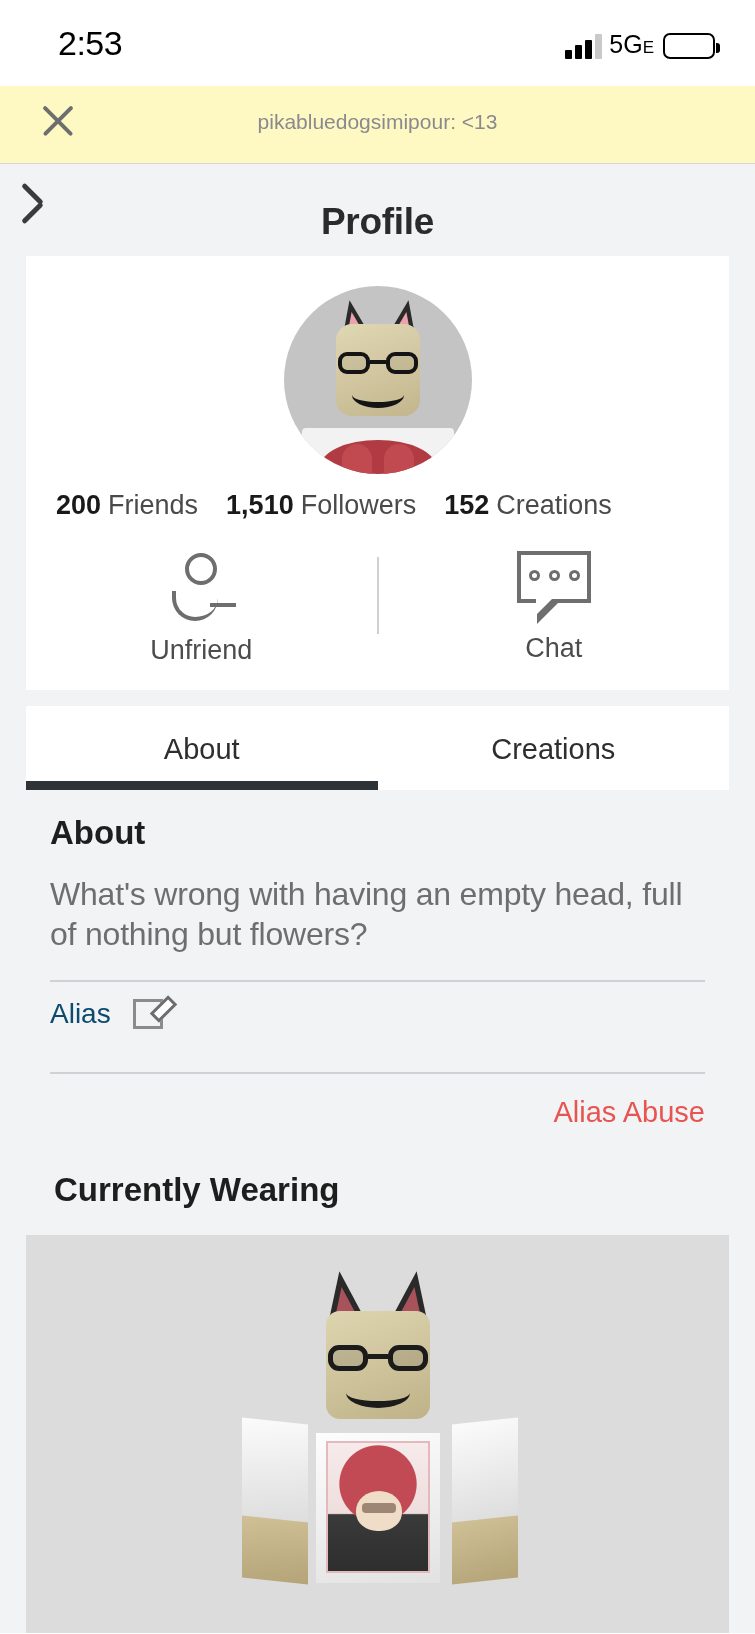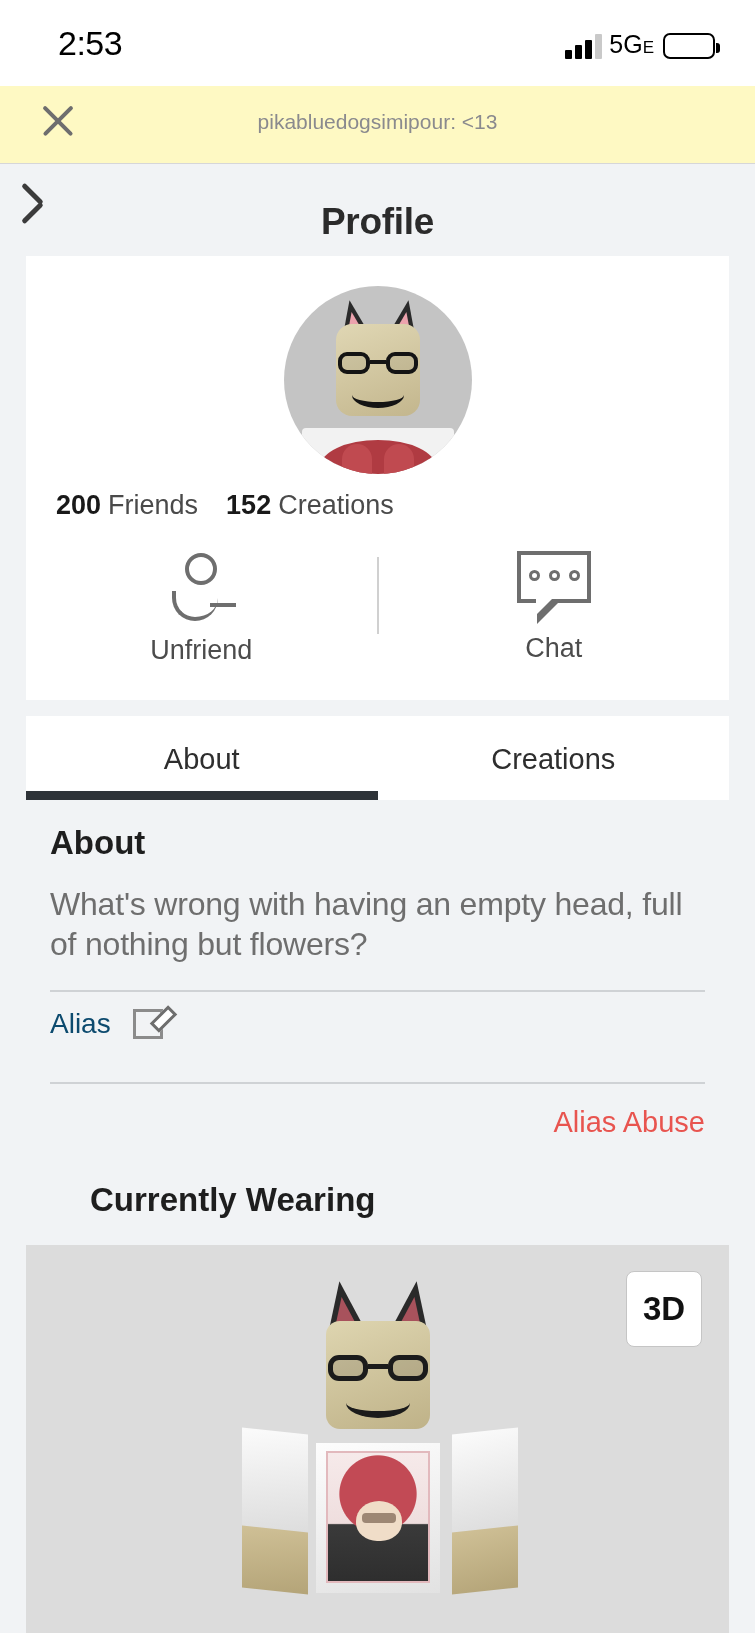--- a/index.html
+++ b/index.html
@@ -150,21 +150,21 @@
   }
 
   .stats{
     display:flex; gap:28px; padding:16px 34px 0 30px;
     font-size:27px; color:#3b3b3b;
   }
   .stats .st b{ font-weight:bold; color:#191919; }
   .stats .st span{ color:#4a4a4a; margin-left:7px; }
 
   .actions{
-    display:flex; margin-top:30px; position:relative; padding-bottom:34px;
+    display:flex; margin-top:30px; position:relative; padding-bottom:24px;
   }
   .act{
     flex:1; display:flex; flex-direction:column; align-items:center; gap:10px;
   }
   .act-label{ font-size:27px; color:#4c4c4c; }
   .act-div{
     width:2px; background:#d0d0d0; margin:6px 0 32px 0;
   }
   .ico-unfriend{ width:74px; height:74px; position:relative; }
   .ico-unfriend .hd{
@@ -231,21 +231,21 @@
   .ico-edit .pen{
     position:absolute; right:-1px; top:0px; width:13px; height:26px;
     background:#ffffff; border:3px solid #6e6e6e; transform:rotate(45deg);
   }
   .report{
     text-align:right; font-size:29px; color:#e8544f; padding:22px 0 0 0;
   }
 
   
   .cw-h{
-    font-size:33px; font-weight:bold; color:#1e1e1e; padding:42px 0 26px 54px;margin-left:36px;
+    font-size:33px; font-weight:bold; color:#1e1e1e; padding:42px 0 26px 54px;
   }
   .viewport{
     margin:0 26px; background:#dcdcdc; height:470px; position:relative; overflow:hidden;
   }
   .btn3d{
     position:absolute; right:27px; top:26px; width:76px; height:76px;
     background:#ffffff; border:1px solid #c5c5c5; border-radius:8px;
     display:flex; align-items:center; justify-content:center;
     font-size:33px; font-weight:bold; color:#111;
   }
@@ -346,20 +346,23 @@
             <i></i>
           </div>
         <div class="av-smile"></div>
       </div>
     </div>
 
 
     <div class="stats">
       <div class="st">
         <b>200</b><span>Friends</span>
+      </div>
+      <div class="st">
+        <b>1,510</b><span>Followers</span>
       </div>
       <div class="st">
         <b>152</b><span>Creations</span>
       </div>
     </div>
 
     <div class="actions">
       <div class="act">
         <div class="ico-unfriend">
           <span class="hd"></span>
@@ -400,21 +403,20 @@
           <span class="pen"></span>
       </span>
     </div>
     <div class="rule"></div>
     <div class="report">Alias Abuse</div>
   </div>
 
   <div class="cw-h">Currently Wearing</div>
 
   <div class="viewport">
-    <div class="btn3d">3D</div>
     <div class="fig">
       <div class="f-arm l">
           <div class="up"></div>
           <div class="lo"></div>
         </div>
       <div class="f-arm r">
           <div class="up"></div>
           <div class="lo"></div>
         </div>
       <div class="f-ear l"></div>

